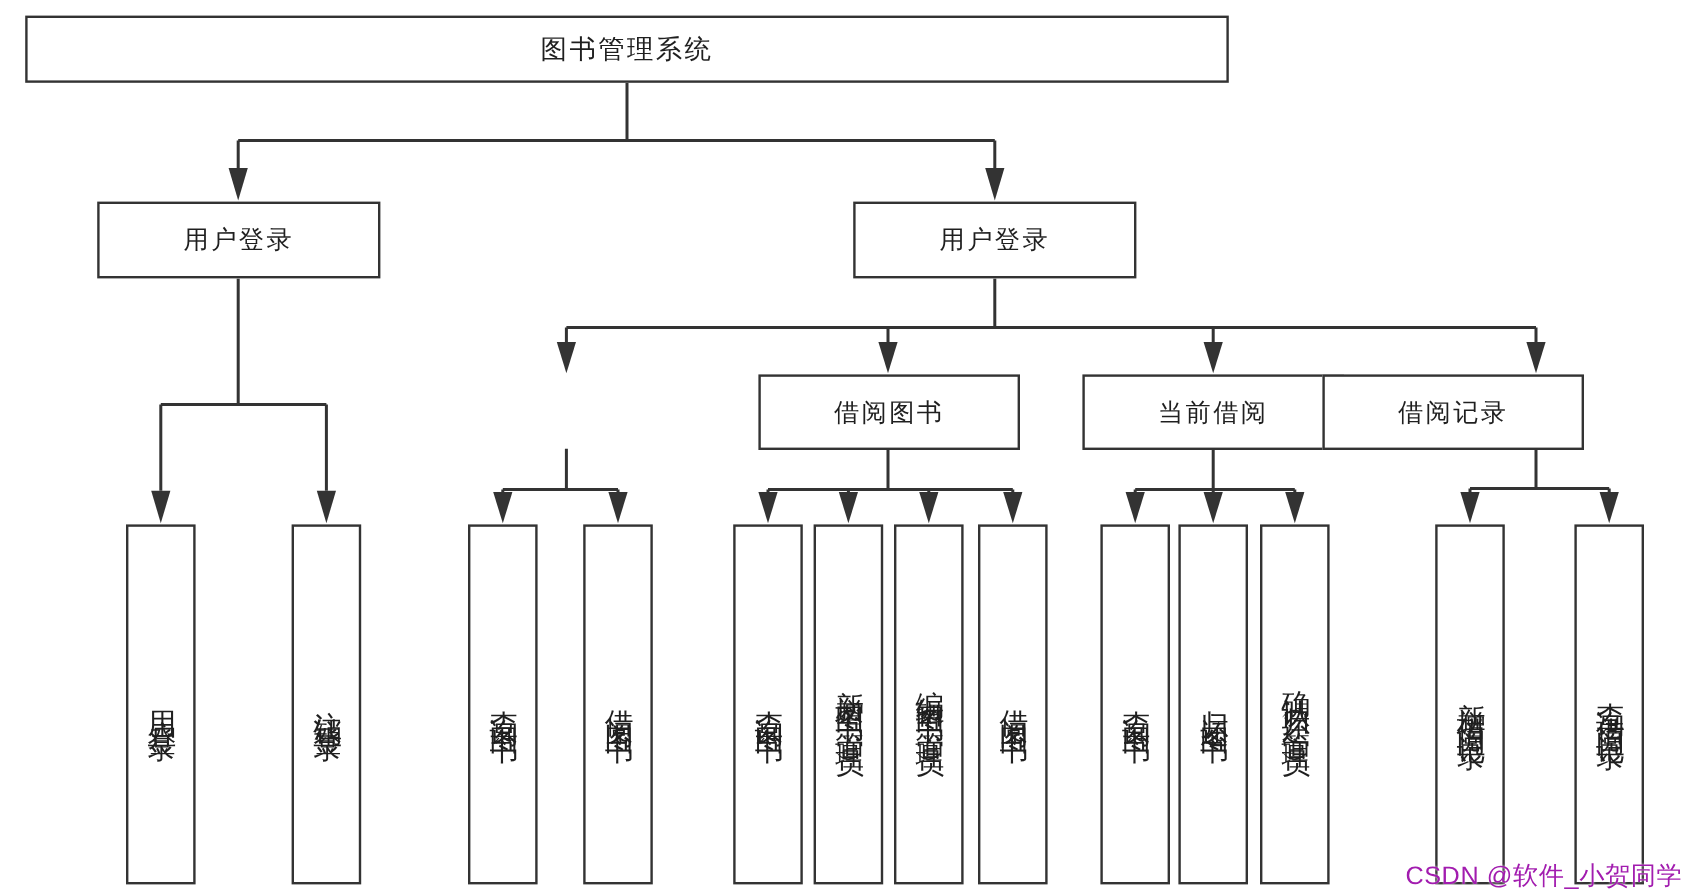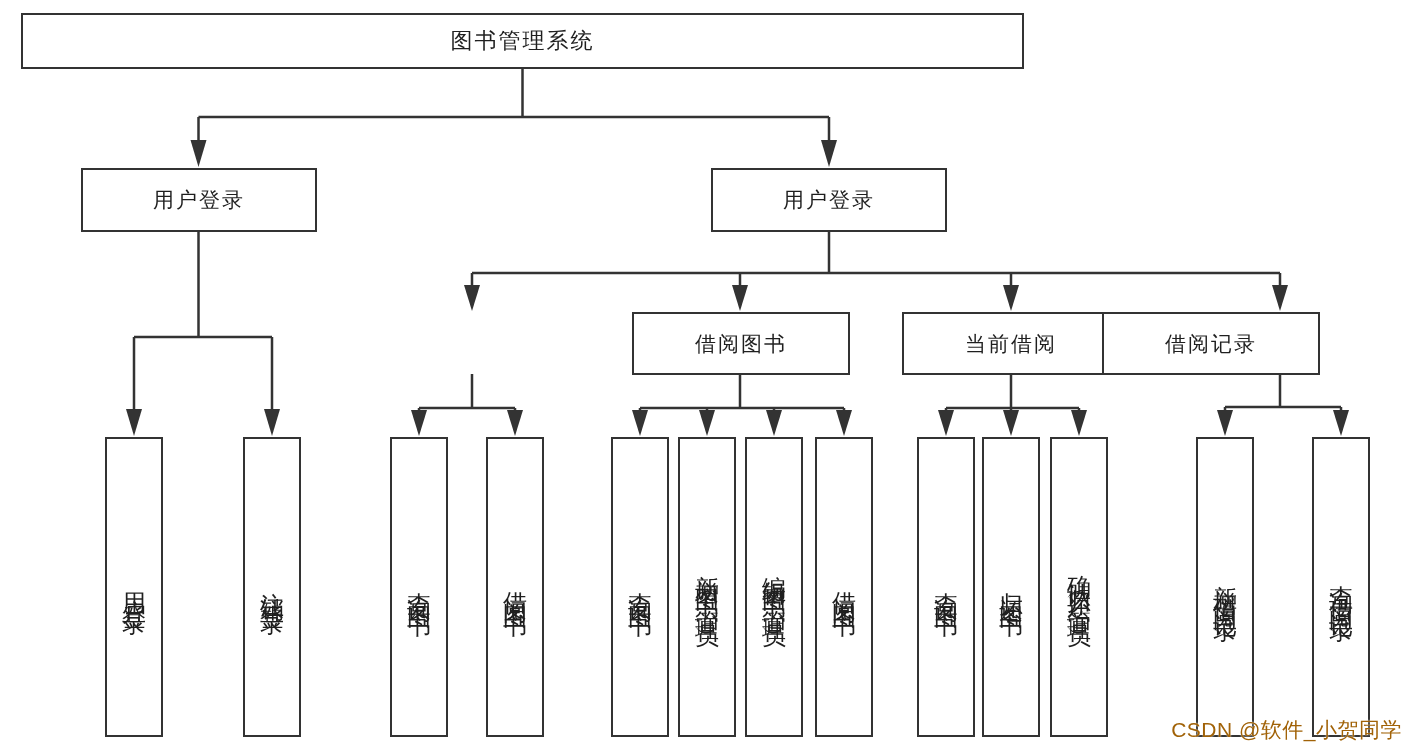--- a/index.html
+++ b/index.html
@@ -58,21 +58,21 @@
     font-size: 24px;
     letter-spacing: 7px;
     line-height: 1;
   }
   .watermark {
     position: absolute;
     right: 3px;
     bottom: 3px;
     font-size: 21px;
     letter-spacing: 0.5px;
-    color: #a16207;
+    color: #a21caf;
     text-shadow: 0 0 2px #ffffff;
     white-space: nowrap;
     z-index: 5;
   }
 </style>
 </head>
 <body>
 
 <div class="canvas">
 

